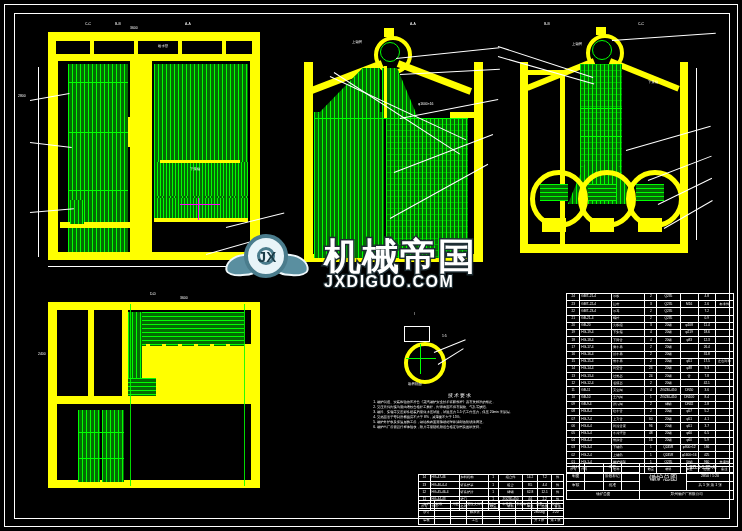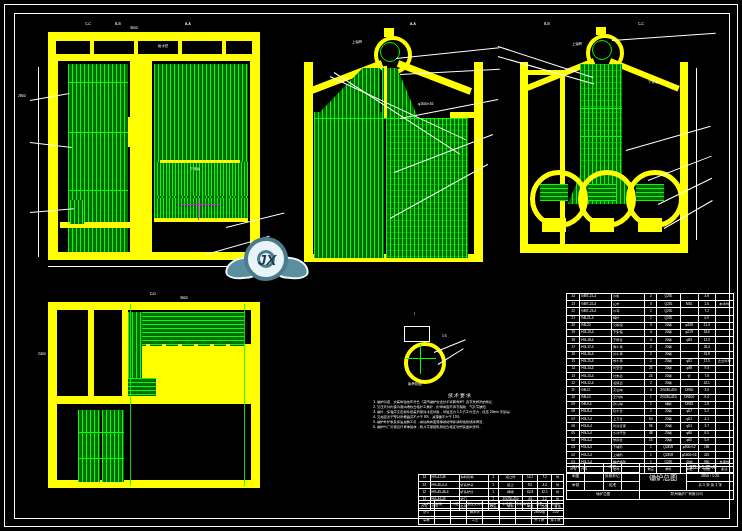--- a/index.html
+++ b/index.html
@@ -54,21 +54,21 @@
   #rev-block td{height:7px;font-size:3.2px;}
 
   
   #notes{position:absolute;left:370px;top:392px;width:180px;color:#ffffff;}
   #notes .hd{font-size:5px;text-align:center;margin-bottom:2px;letter-spacing:1px;}
   #notes ol{margin:0;padding:0 0 0 7px;}
   #notes li{font-size:3.3px;line-height:4.3px;margin-bottom:0.8px;}
 
   
   #watermark{position:absolute;left:228px;top:232px;width:300px;height:66px;
-             display:flex;align-items:center;gap:18px;pointer-events:none;font-style:italic;}
+             display:flex;gap:18px;pointer-events:none;}
   .wm-badge{position:relative;width:78px;height:60px;flex:0 0 78px;}
   .wm-gear{position:absolute;left:16px;top:2px;width:44px;height:44px;border-radius:50%;
            background:#e8f4f8;border:4px solid #4a7c8c;box-sizing:border-box;}
   .wm-gear:after{content:"";position:absolute;left:9px;top:9px;right:9px;bottom:9px;
            border-radius:50%;border:3px solid #4a7c8c;}
   .wm-wing{position:absolute;top:22px;width:36px;height:22px;background:#5a8fa0;
            border:2px solid #eef7fa;box-sizing:border-box;}
   .wm-wing.left{left:-3px;border-radius:60% 8% 40% 50%/70% 40% 60% 40%;transform:rotate(-6deg);}
   .wm-wing.right{right:-3px;border-radius:8% 60% 50% 40%/40% 70% 40% 60%;transform:rotate(6deg);}
   .wm-jx{position:absolute;left:26px;top:16px;width:26px;text-align:center;
@@ -705,15 +705,19 @@
     </tbody>
   </table>
 
   <div id="watermark">
     <div class="wm-badge">
       <div class="wm-wing left"></div>
       <div class="wm-wing right"></div>
       <div class="wm-gear"></div>
       <div class="wm-jx">JX</div>
     </div>
+    <div class="wm-text">
+      <div class="wm-cn">机械帝国</div>
+      <div class="wm-en">JXDIGUO.COM</div>
+    </div>
   </div>
 
 </div>
 
 </body></html>

